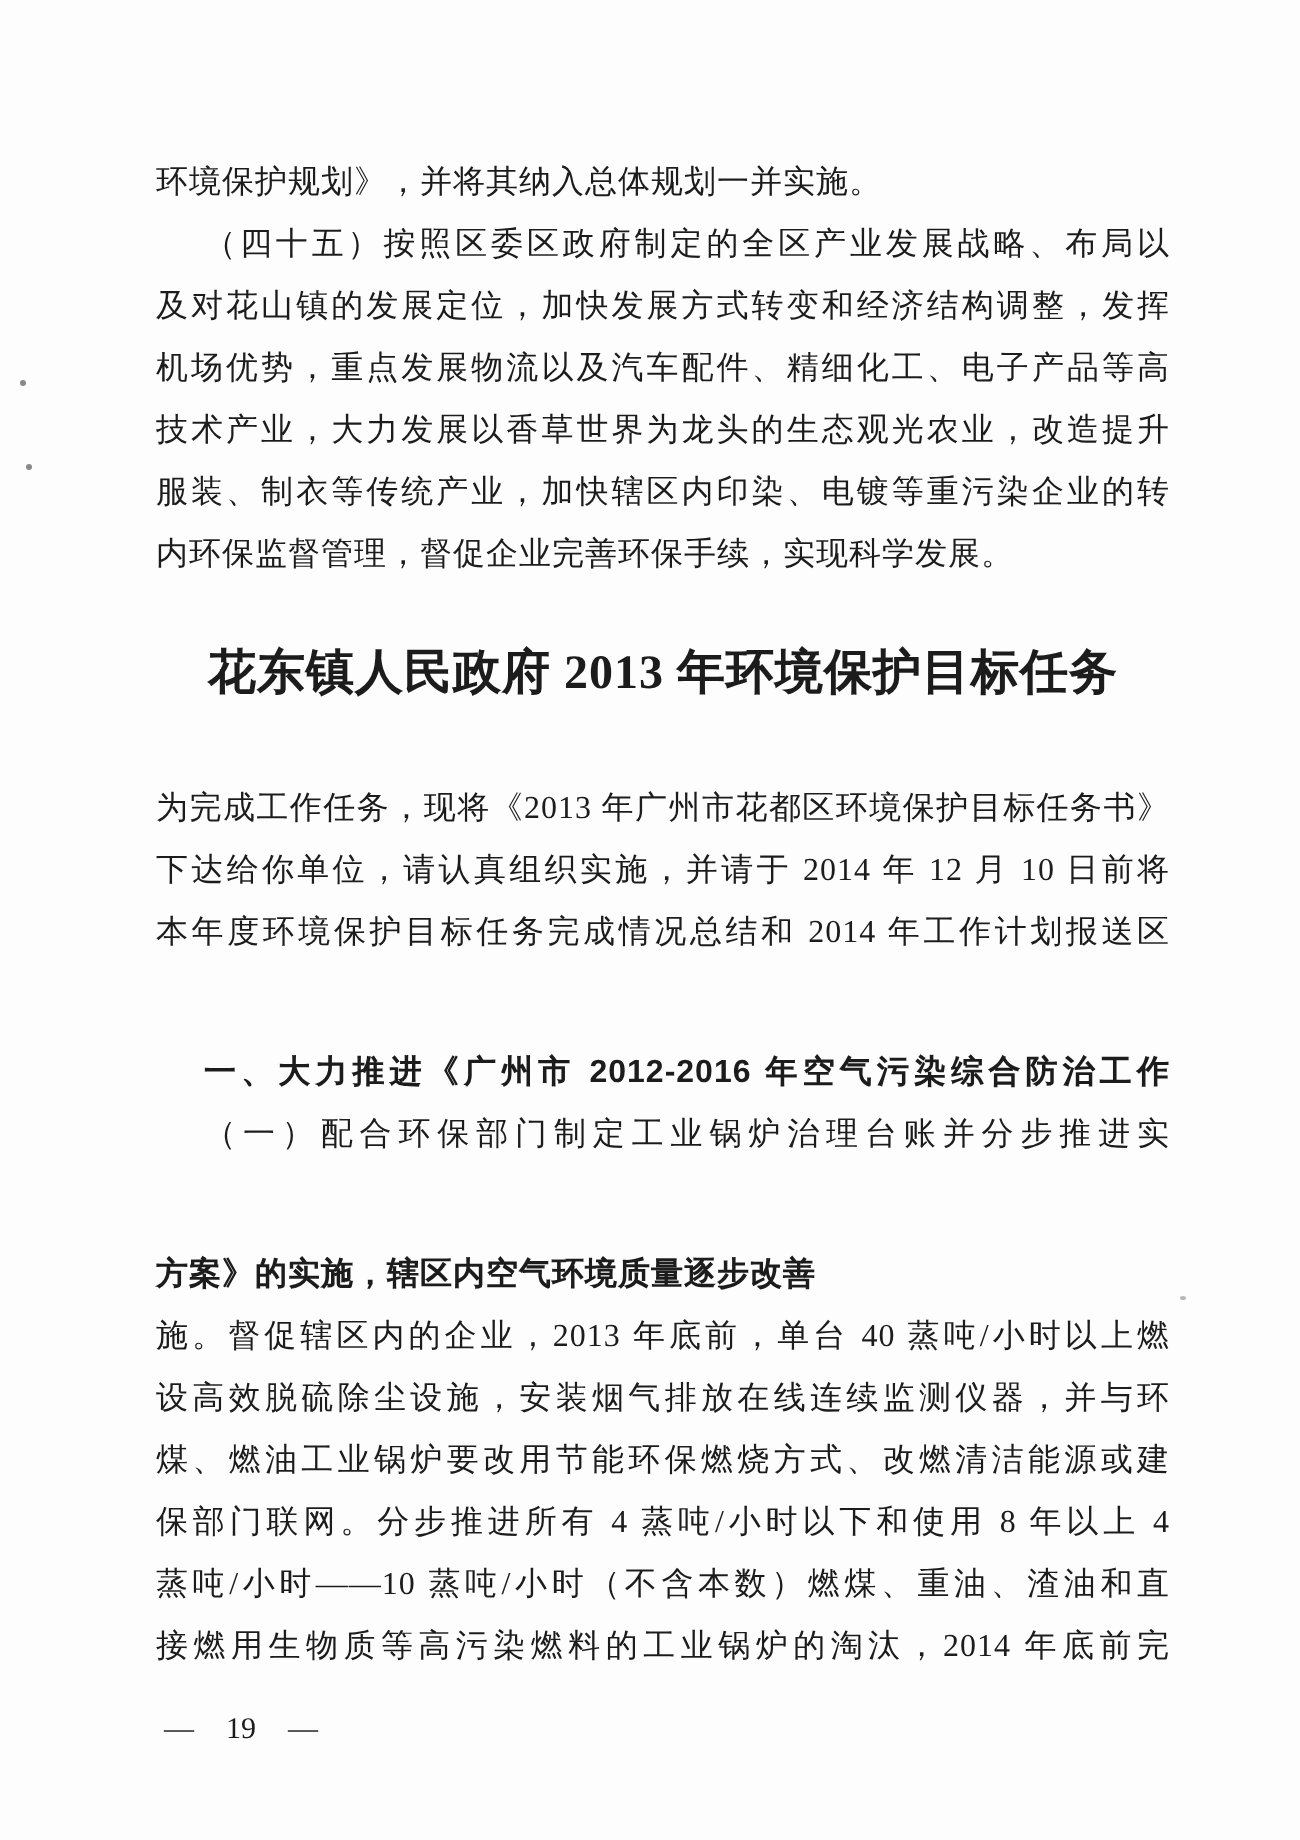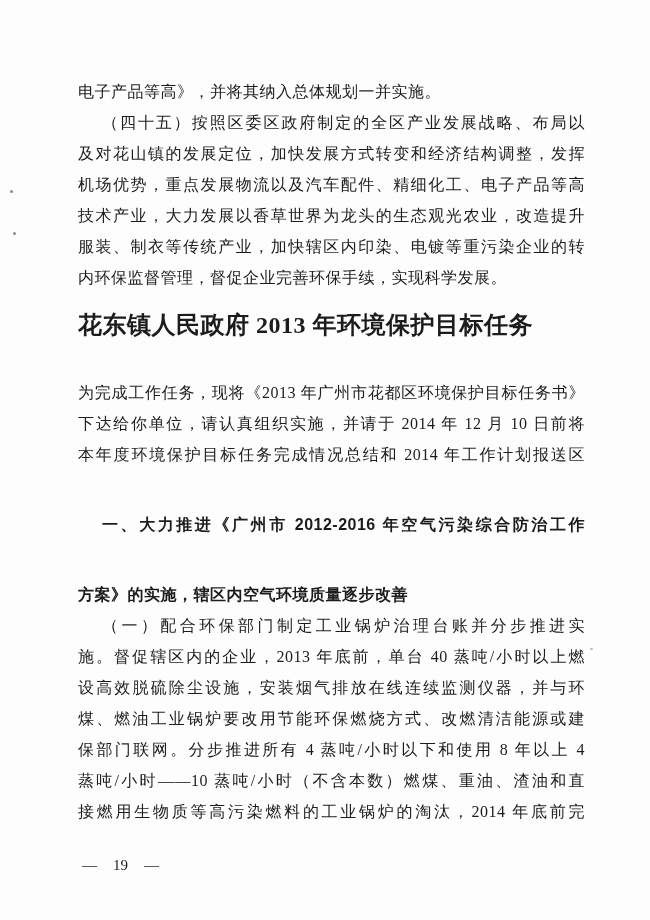--- a/index.html
+++ b/index.html
@@ -38,26 +38,26 @@
   }
   .line.indent {
     text-indent: 1.5em;
   }
   .line.heading {
     font-family: "Liberation Sans", "DejaVu Sans", sans-serif;
     font-weight: 700;
     margin-top: 39px;
   }
   .title {
-    margin: 14px 0 34px 0;
+    margin: 26px 0 34px 0;
     height: 36px;
     line-height: 36px;
     font-size: 24px;
     font-weight: 700;
-    text-align: left;
+    text-align: center;
     letter-spacing: 0.5px;
   }
   .footer {
     position: absolute;
     left: 82px;
     top: 855px;
     height: 20px;
     display: flex;
     align-items: center;
     gap: 16px;
@@ -74,38 +74,38 @@
   .speck.s2 { left: 13px;  top: 232px; width: 3px; height: 3px; }
   .speck.s3 { left: 590px; top: 648px; width: 3px; height: 2px; opacity: .6; }
 </style>
 </head>
 <body>
 
 <div class="page">
 
   <div class="textblock">
 
-    <div class="line natural">电子产品等高》，并将其纳入总体规划一并实施。</div>
+    <div class="line natural">环境保护规划》，并将其纳入总体规划一并实施。</div>
     <div class="line indent">（四十五）按照区委区政府制定的全区产业发展战略、布局以</div>
     <div class="line">及对花山镇的发展定位，加快发展方式转变和经济结构调整，发挥</div>
     <div class="line">机场优势，重点发展物流以及汽车配件、精细化工、电子产品等高</div>
     <div class="line">技术产业，大力发展以香草世界为龙头的生态观光农业，改造提升</div>
     <div class="line">服装、制衣等传统产业，加快辖区内印染、电镀等重污染企业的转</div>
     <div class="line natural">内环保监督管理，督促企业完善环保手续，实现科学发展。</div>
 
     <h1 class="title">花东镇人民政府 2013 年环境保护目标任务</h1>
 
     <div class="line">为完成工作任务，现将《2013 年广州市花都区环境保护目标任务书》</div>
     <div class="line">下达给你单位，请认真组织实施，并请于 2014 年 12 月 10 日前将</div>
     <div class="line">本年度环境保护目标任务完成情况总结和 2014 年工作计划报送区</div>
 
     <div class="line heading indent">一、大力推进《广州市 2012-2016 年空气污染综合防治工作</div>
+    <div class="line indent">（一）配合环保部门制定工业锅炉治理台账并分步推进实</div>
+
     <div class="line heading natural">方案》的实施，辖区内空气环境质量逐步改善</div>
-
-    <div class="line indent">（一）配合环保部门制定工业锅炉治理台账并分步推进实</div>
     <div class="line">施。督促辖区内的企业，2013 年底前，单台 40 蒸吨/小时以上燃</div>
     <div class="line">设高效脱硫除尘设施，安装烟气排放在线连续监测仪器，并与环</div>
     <div class="line">煤、燃油工业锅炉要改用节能环保燃烧方式、改燃清洁能源或建</div>
     <div class="line">保部门联网。分步推进所有 4 蒸吨/小时以下和使用 8 年以上 4</div>
     <div class="line">蒸吨/小时——10 蒸吨/小时（不含本数）燃煤、重油、渣油和直</div>
     <div class="line">接燃用生物质等高污染燃料的工业锅炉的淘汰，2014 年底前完</div>
 
   </div>
 
   <div class="footer">

